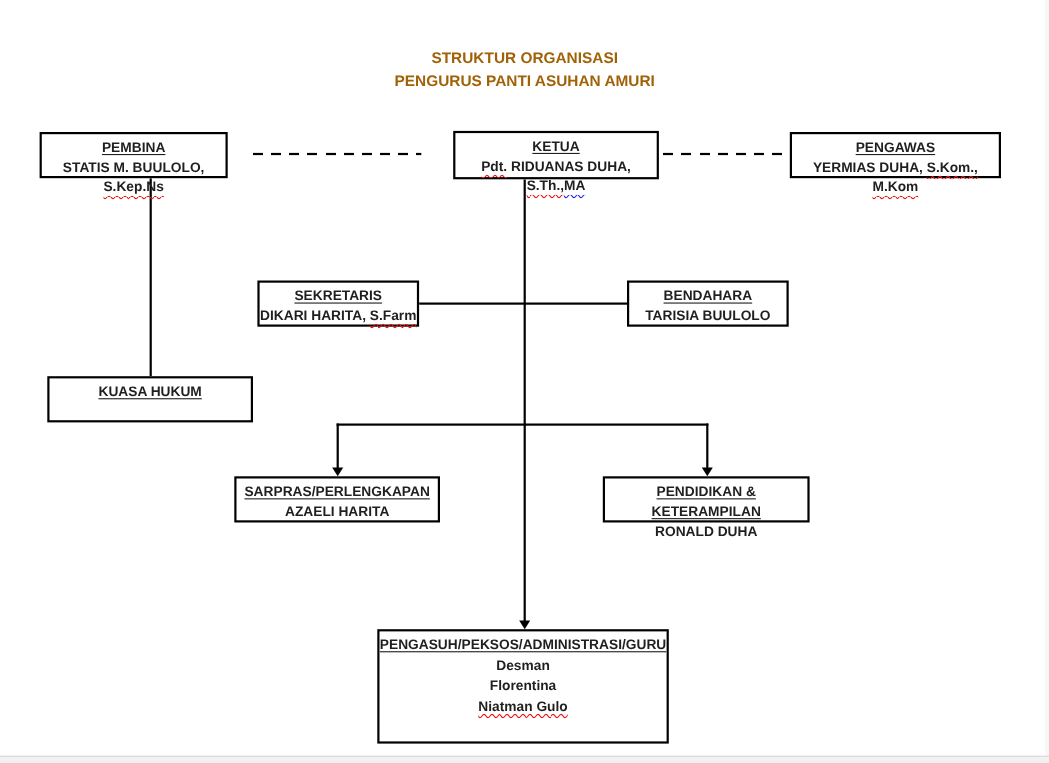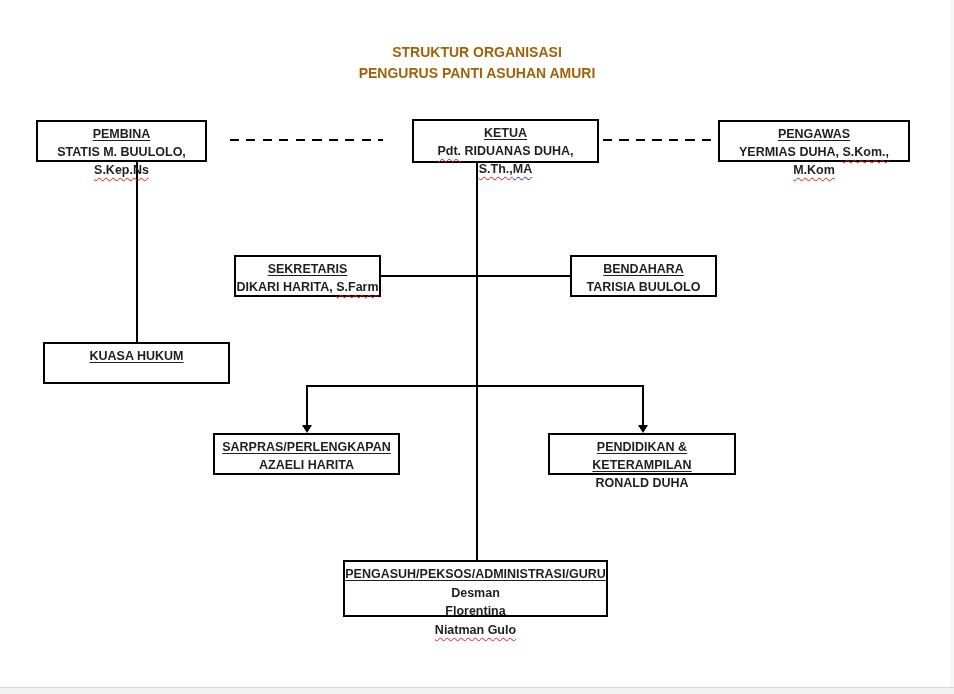--- a/index.html
+++ b/index.html
@@ -84,21 +84,21 @@
 
   
   .pos-pembina    { left: 36px;  top: 120px; width: 171px; height: 42px; }
   .pos-ketua      { left: 383px; top: 119px; width: 187px; height: 44px; margin-left: 29px; }
   .pos-pengawas   { left: 718px; top: 120px; width: 192px; height: 42px; }
   .pos-sekretaris { left: 234px; top: 255px; width: 147px; height: 42px; }
   .pos-bendahara  { left: 570px; top: 255px; width: 147px; height: 42px; }
   .pos-kuasa      { left: 43px;  top: 342px; width: 187px; height: 42px; }
   .pos-sarpras    { left: 213px; top: 433px; width: 187px; height: 42px; }
   .pos-pendidikan { left: 548px; top: 433px; width: 188px; height: 42px; }
-  .pos-pengasuh   { left: 343px; top: 560px; width: 265px; height: 57px; line-height: 18.5px; }
+  .pos-pengasuh   { left: 343px; top: 572px; width: 265px; height: 104px; line-height: 18.5px; }
 </style>
 </head>
 <body>
 
 <div class="canvas">
 
   <div class="doc-title">
     <div>STRUKTUR ORGANISASI</div>
     <div>PENGURUS PANTI ASUHAN AMURI</div>
   </div>

